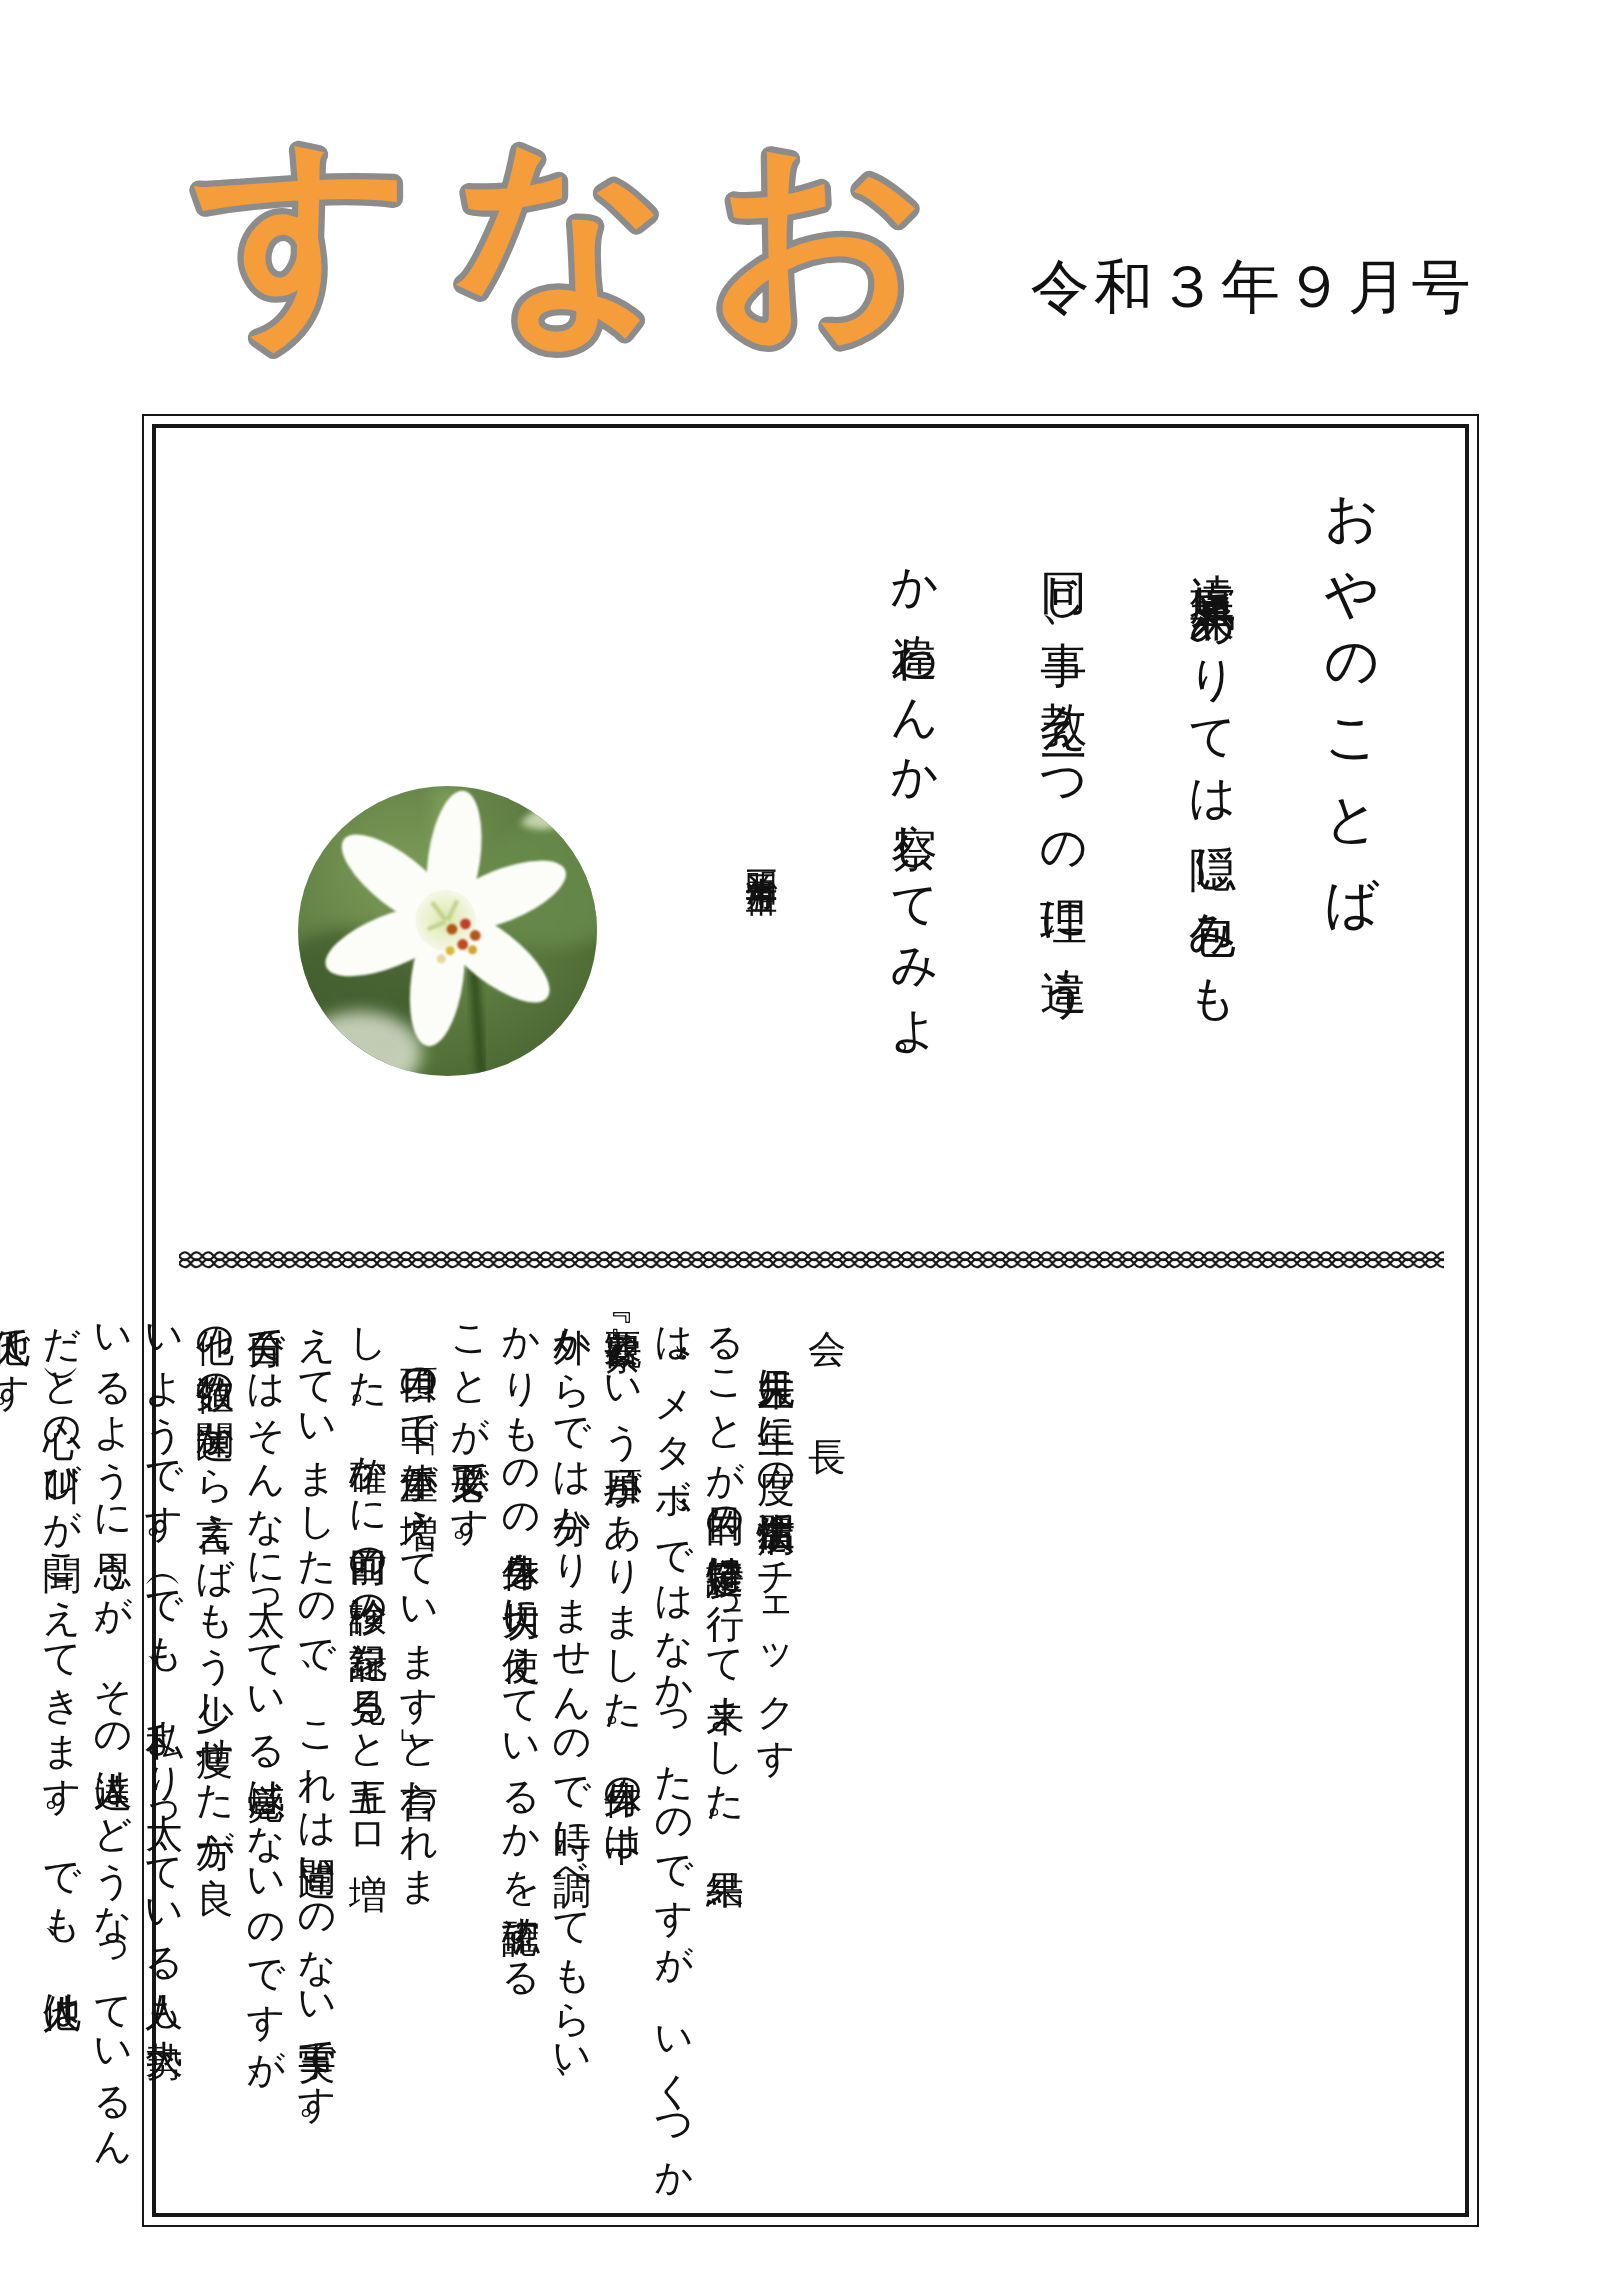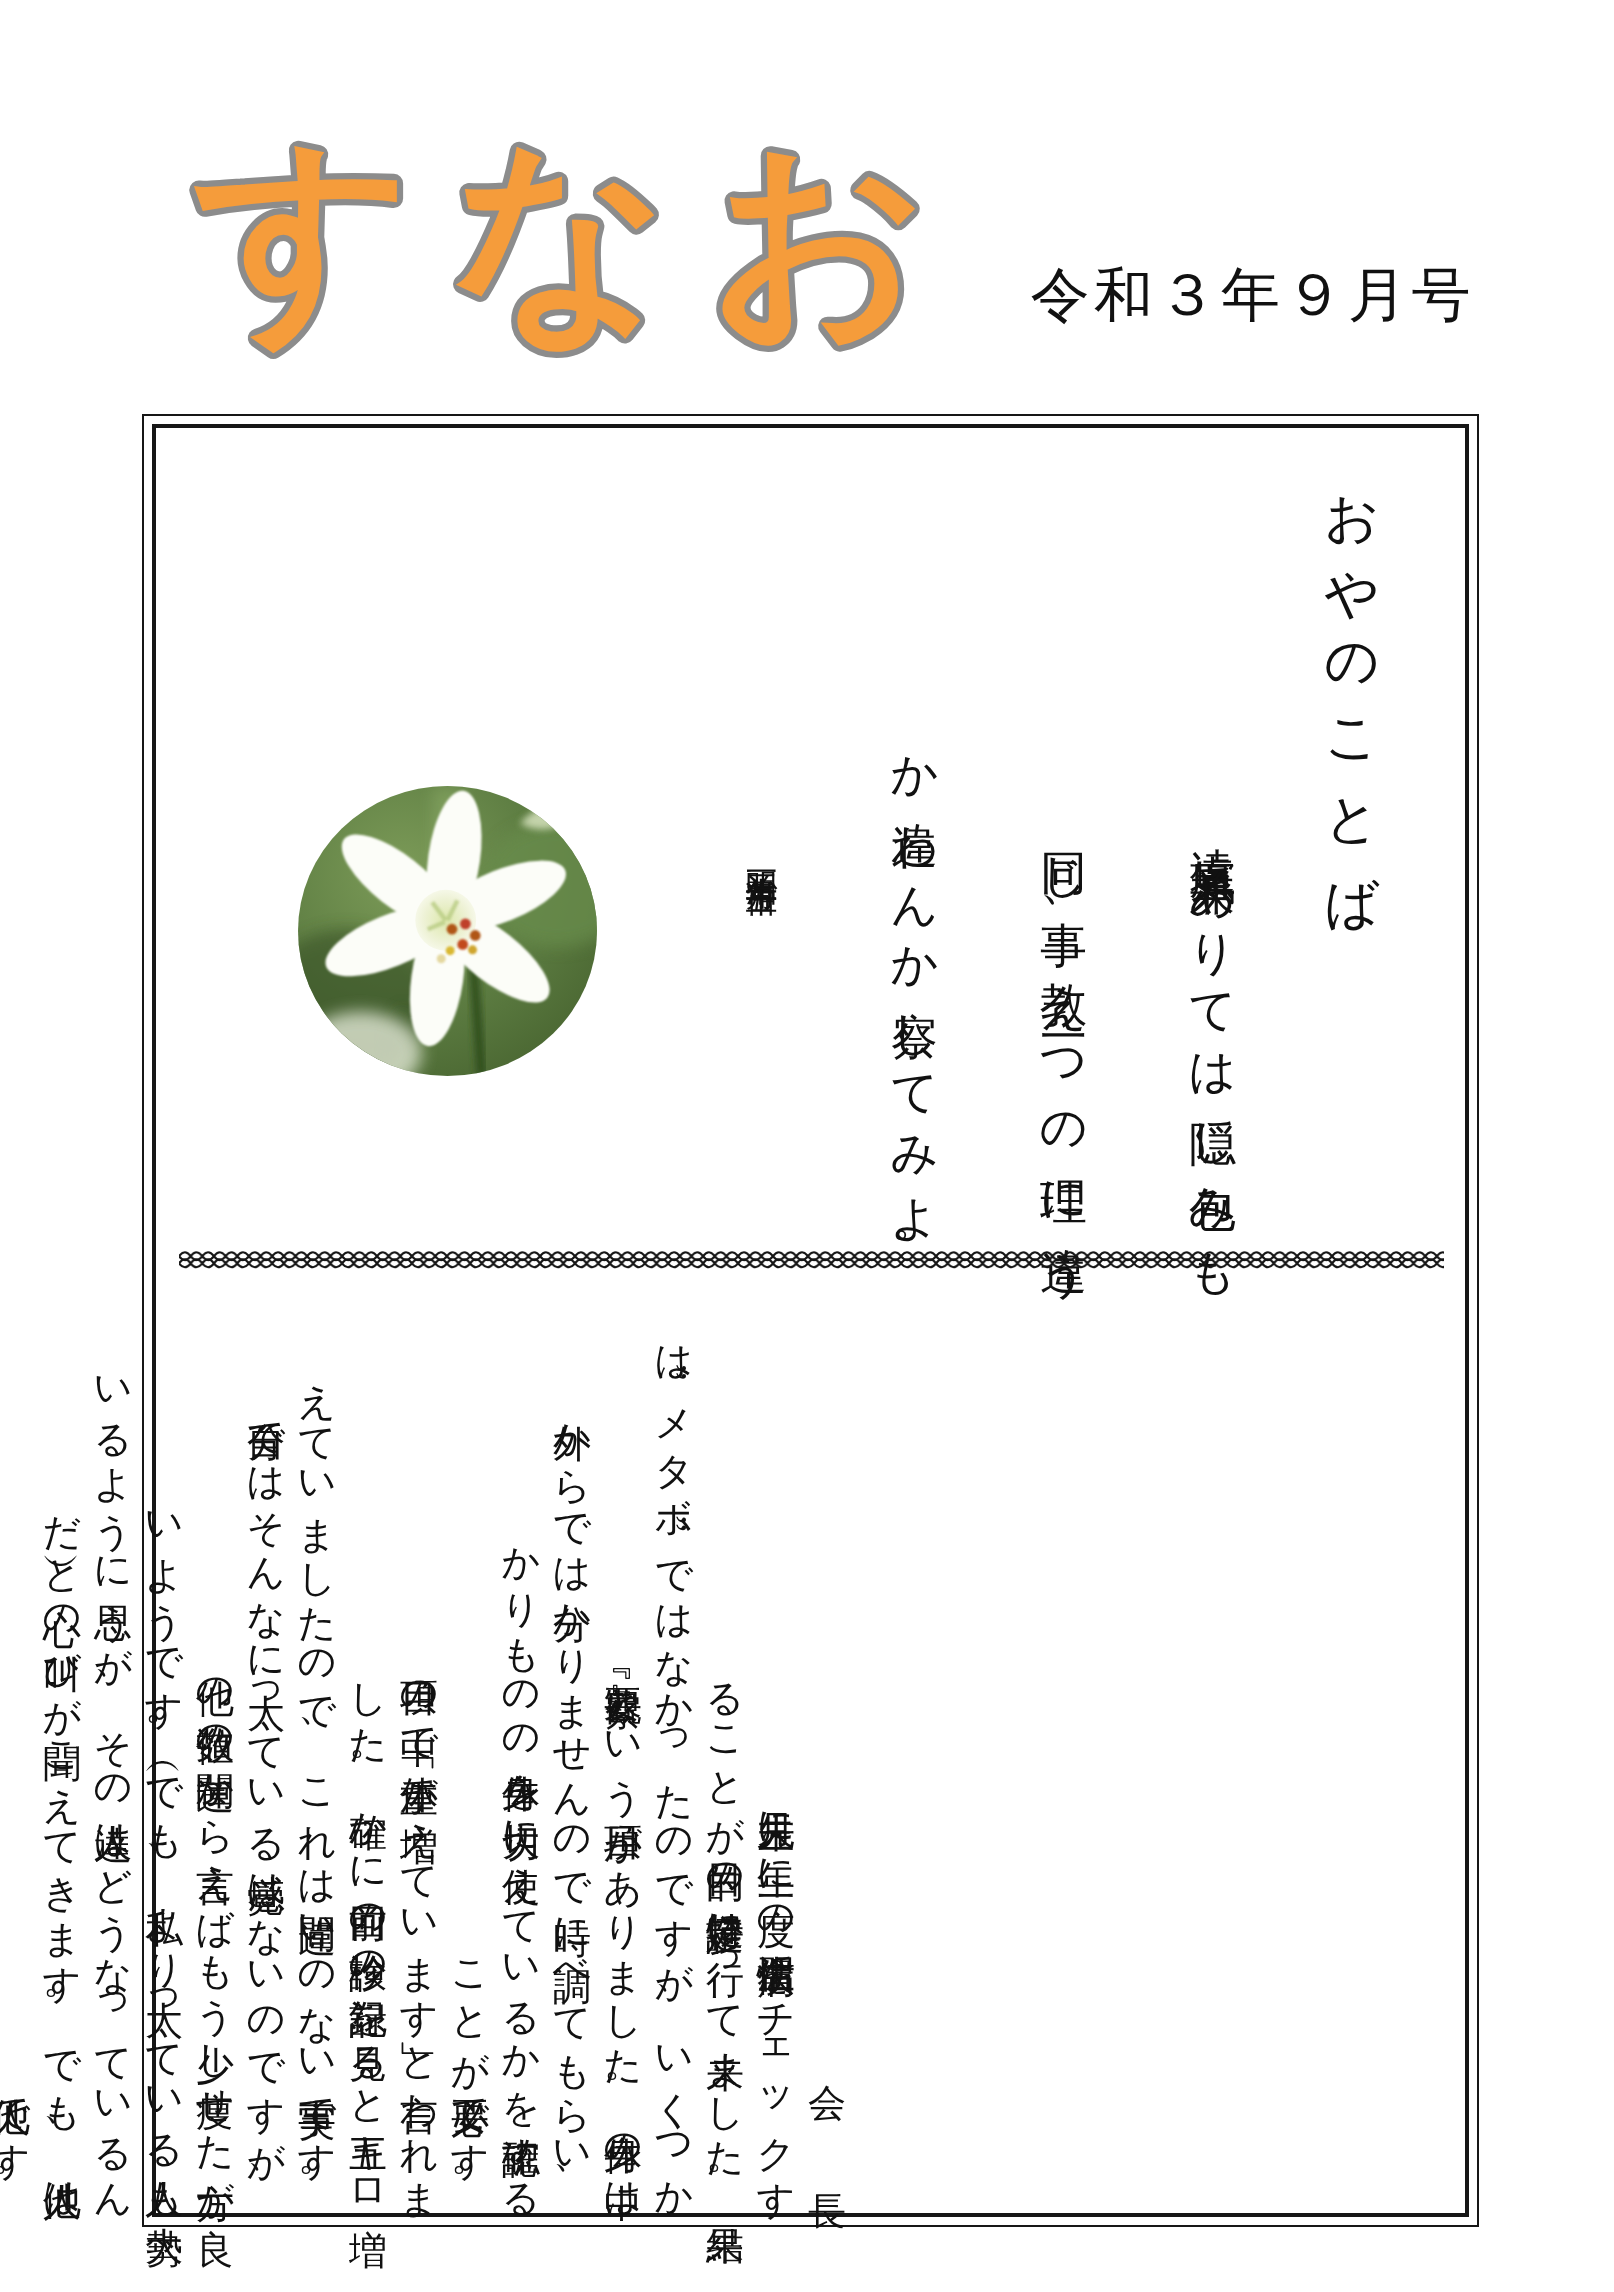--- a/index.html
+++ b/index.html
@@ -4,30 +4,29 @@
 <title>すなお 令和３年９月号</title>
 <style>
   html,body{margin:0;padding:0;background:#ffffff;}
   .page{
     position:relative;
     width:1615px;height:2293px;
     background:#ffffff;
     color:#111;
     font-family:"Liberation Serif","DejaVu Serif",serif;
     overflow:hidden;
-    text-align:right;
   }
   
   .masthead{position:absolute;left:184px;top:97px;width:797px;height:269px;}
   .masthead text{
     font-family:"DejaVu Sans","Liberation Sans",sans-serif;
     font-weight:bold;
   }
   .issue-date{
-    position:absolute;right:140px;top:256px;
+    position:absolute;right:140px;top:248px;
     font-size:59px;letter-spacing:4.5px;white-space:nowrap;
   }
   
   .frame{
     position:absolute;left:142px;top:414px;
     width:1333px;height:1809px;
     border:2.7px solid #161616;
   }
   .frame-inner{
     position:absolute;inset:8px;

